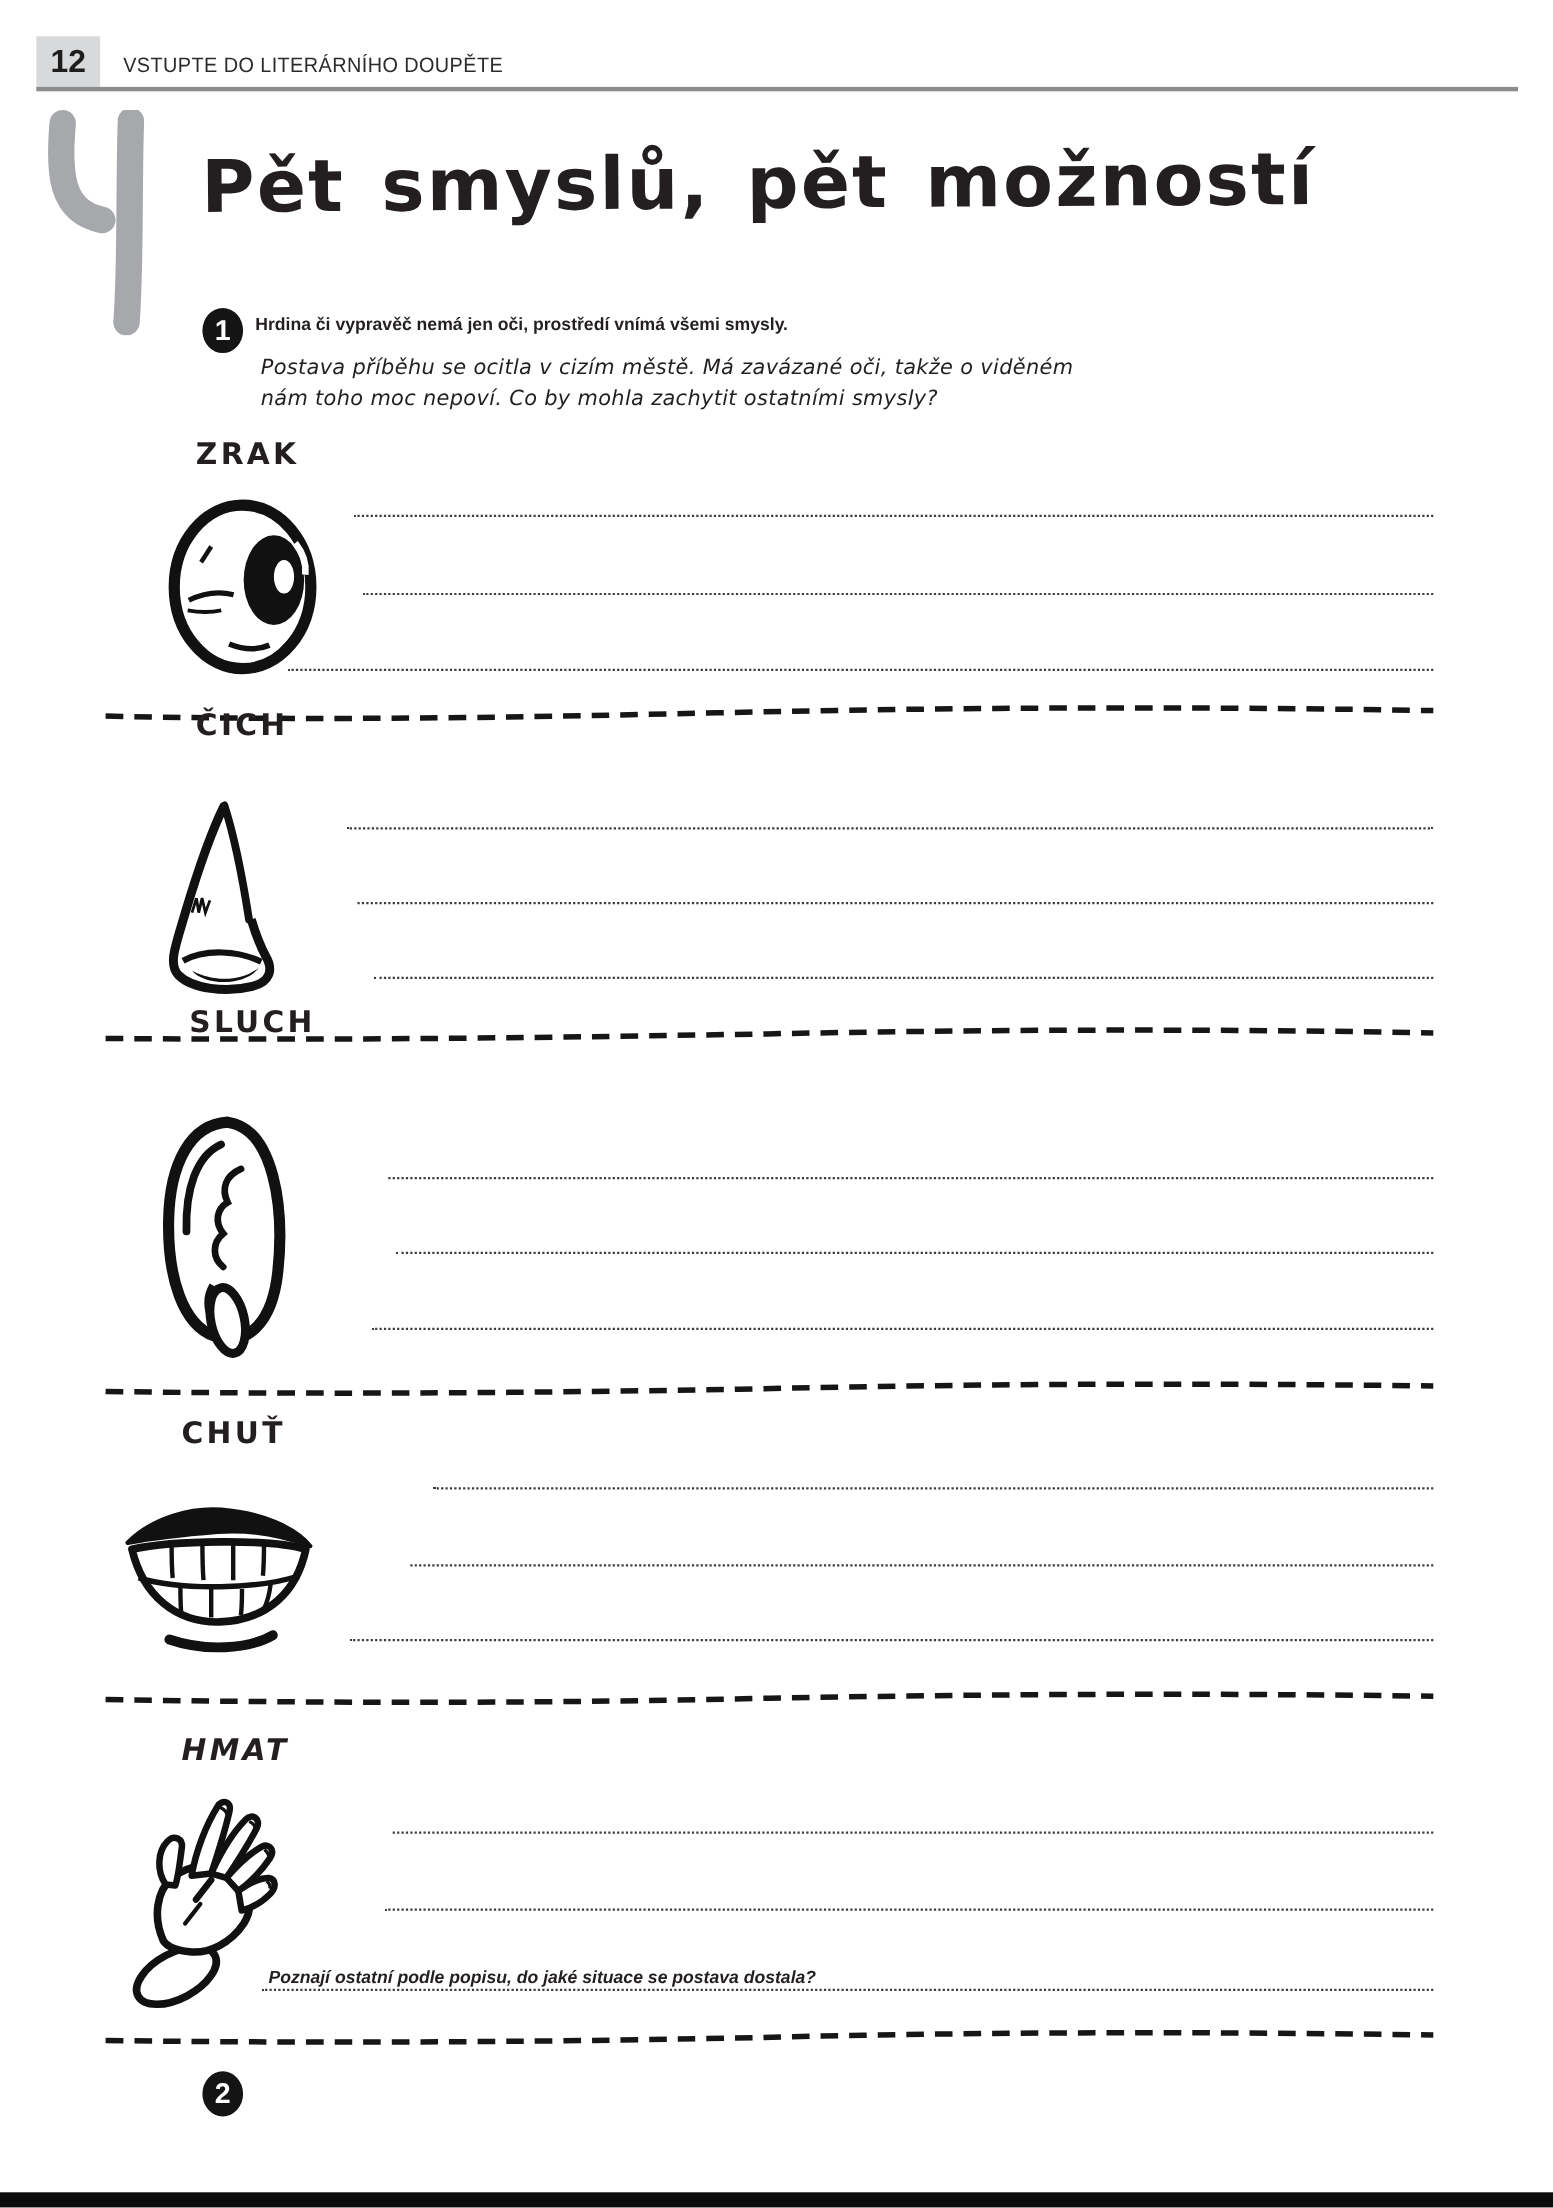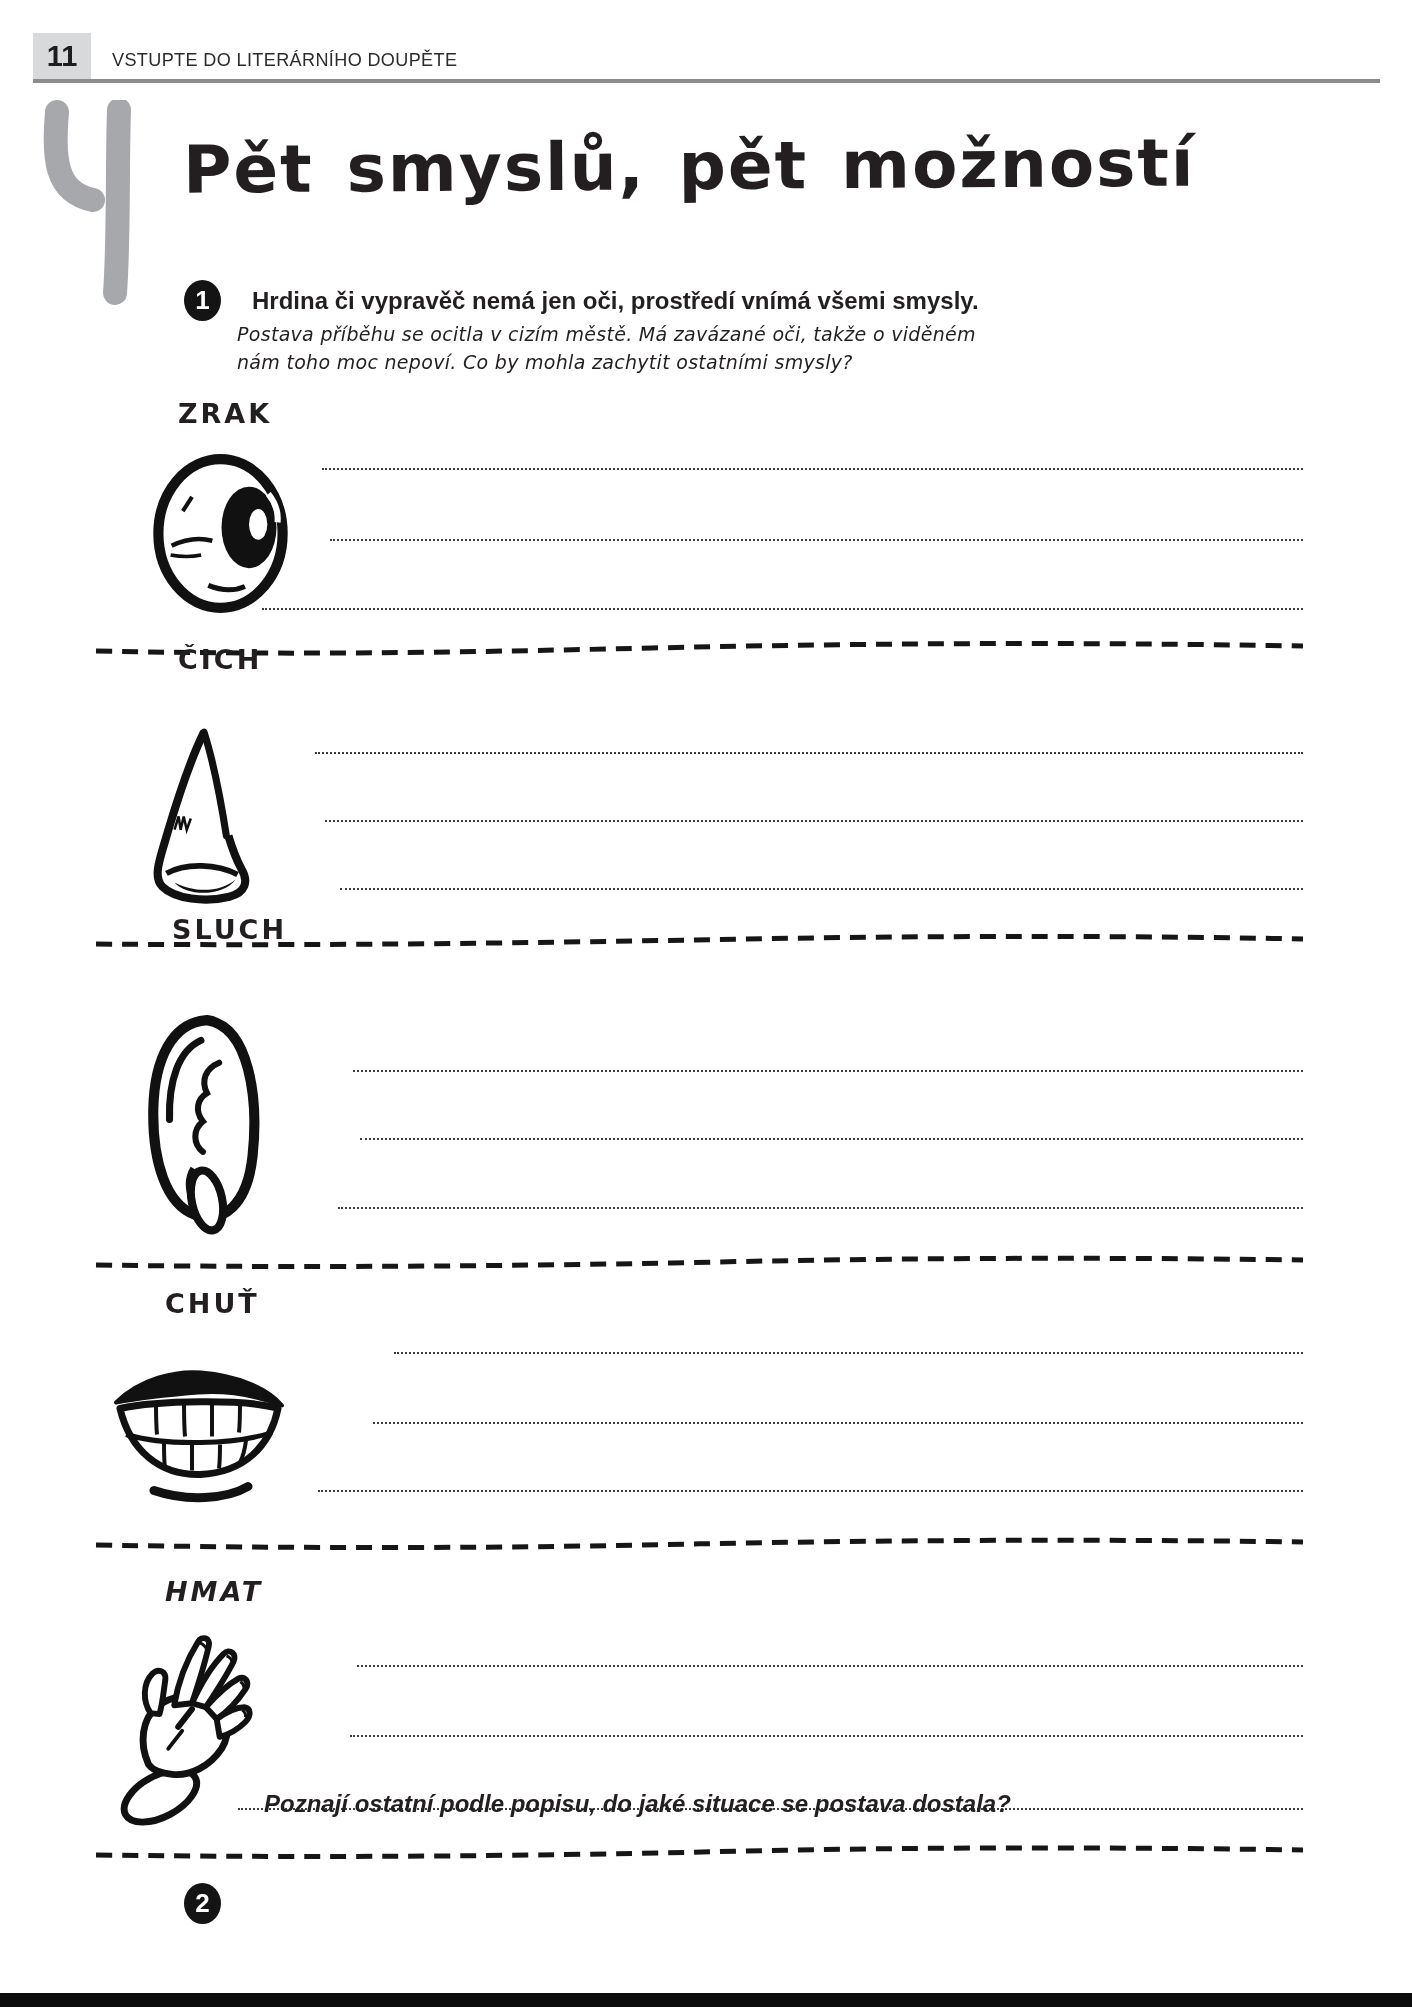--- a/index.html
+++ b/index.html
@@ -18,41 +18,41 @@
   
   .chapter-num{left:35px;top:100px;}
   .doc-title{left:183px;top:128px;width:1040px;font-family:"DejaVu Sans",sans-serif;
              font-weight:600;font-size:66px;letter-spacing:2px;word-spacing:8px;
              transform:rotate(-.4deg);white-space:nowrap;}
 
   
   .badge{background:#141414;color:#ffffff;border-radius:50%;
          display:flex;align-items:center;justify-content:center;
          width:37px;height:41px;font-weight:bold;font-size:26px;font-family:"Liberation Sans",sans-serif;}
-  .task-heading{font-size:24px;font-weight:bold;white-space:nowrap;margin-left:20px;}
+  .task-heading{font-size:16px;font-weight:bold;white-space:nowrap;}
   .hand-par{font-family:"DejaVu Sans",sans-serif;font-size:19px;line-height:28px;
             letter-spacing:.3px;white-space:nowrap;font-style:italic;}
 
   
   .sense-label{font-family:"DejaVu Sans",sans-serif;font-weight:600;font-size:27px;
                letter-spacing:3px;white-space:nowrap;}
   .wline{height:0;border-bottom:2px dotted #3c3c3c;}
   .divider{left:92px;width:1215px;height:20px;}
   .divider path{stroke:#161616;stroke-width:5px;fill:none;stroke-dasharray:16 10;}
 
   .illo path,.illo ellipse{vector-effect:none;}
   .bottom-bar{left:0;top:1993px;width:1412px;height:14px;background:#0c0c0c;}
 </style>
 </head>
 <body>
 
 <div class="page">
 
   <div class="abs pagenum-box">
-    <span>11</span>
+    <span>12</span>
   </div>
   <div class="abs header-title">VSTUPTE DO LITERÁRNÍHO DOUPĚTE</div>
   <div class="abs header-rule"></div>
 
   <svg class="abs chapter-num" width="120" height="205" viewBox="0 0 120 205" aria-label="4">
     <path d="M22,12 C18,58 20,92 58,100" stroke="#a6a8ab" stroke-width="24" fill="none" stroke-linecap="round"></path>
     <path d="M84,10 C82,70 84,140 80,193" stroke="#a6a8ab" stroke-width="24" fill="none" stroke-linecap="round"></path>
   </svg>
 
   <div class="abs doc-title">Pět smyslů, pět možností</div>

